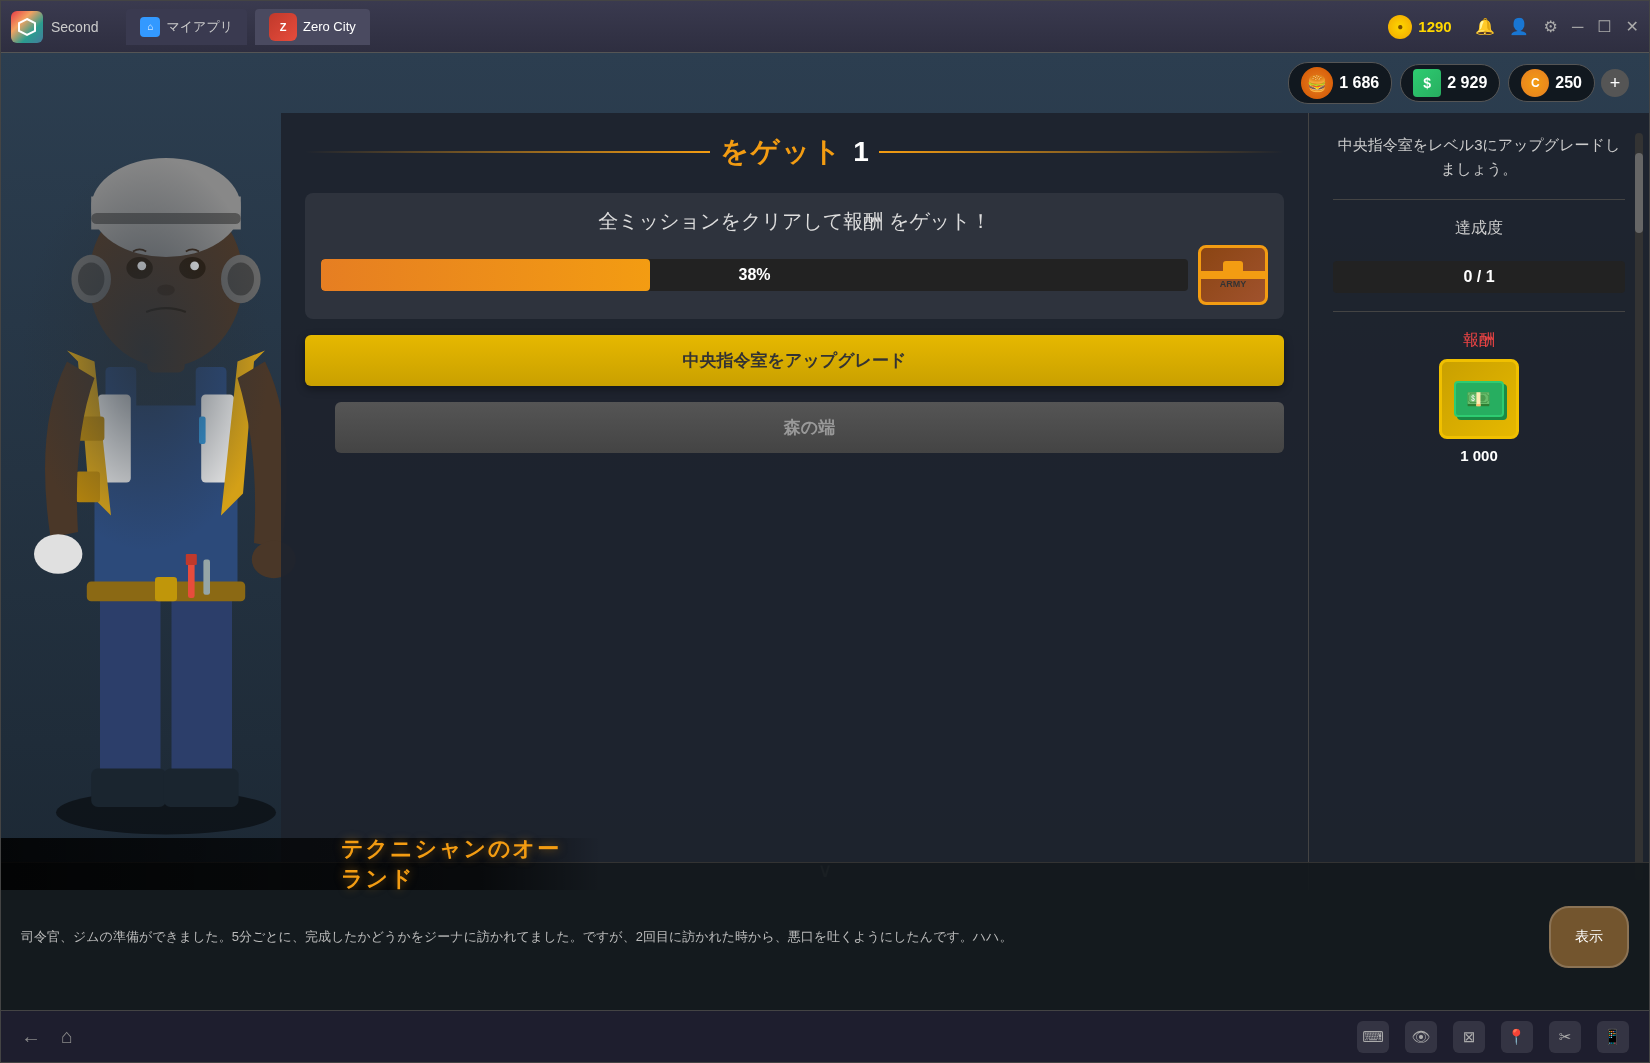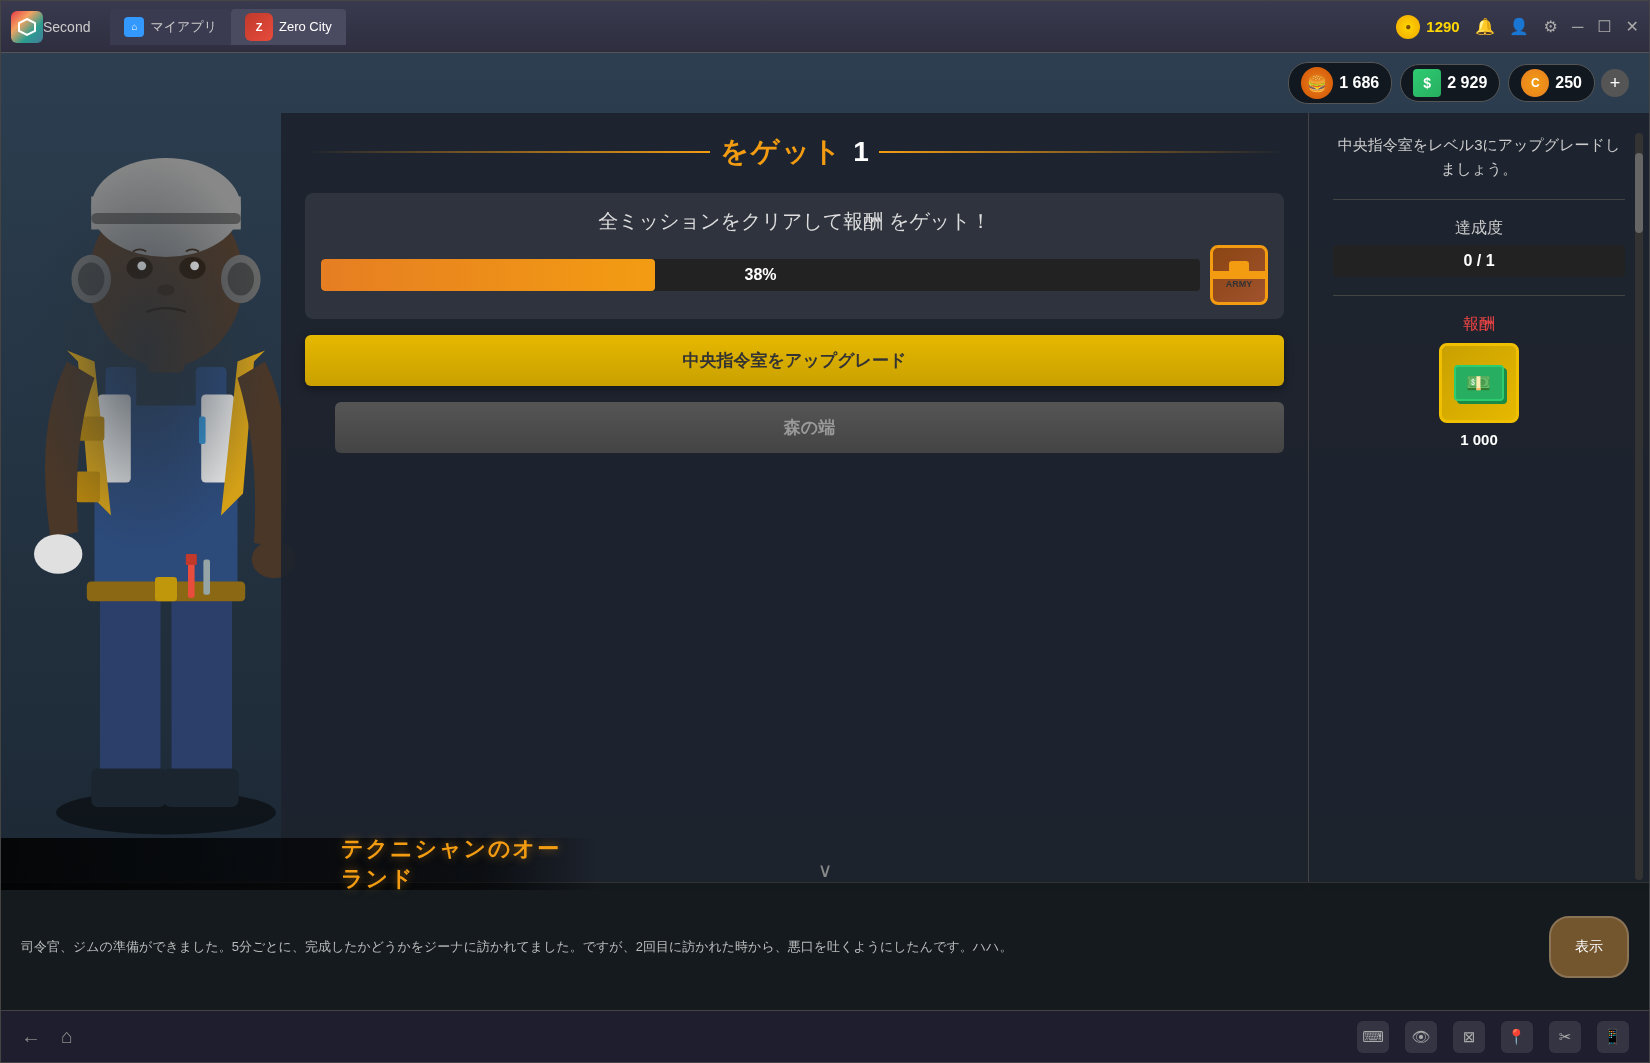--- a/index.html
+++ b/index.html
@@ -22,20 +22,21 @@
       border: 1px solid #444;
     }
 
     
     .bs-titlebar {
       height: 52px;
       background: linear-gradient(180deg, #3a3a4f 0%, #2e2e40 100%);
       display: flex;
       align-items: center;
       padding: 17px 10px;
+      gap: 8px;
       border-bottom: 1px solid #555;
       flex-shrink: 0;
     }
     .bs-logo {
       width: 32px; height: 32px;
       background: linear-gradient(135deg, #e63946, #f4a261, #2a9d8f, #457b9d);
       border-radius: 6px;
       display: flex; align-items: center; justify-content: center;
       font-size: 14px; font-weight: bold; color: white;
     }
@@ -271,21 +272,21 @@
     .progress-pct {
       color: #fff;
       font-size: 16px;
       font-weight: bold;
       position: absolute;
       left: 50%;
       top: 50%;
       transform: translate(-50%, -50%);
     }
     .chest-icon {
-      width: 58px; height: 60px;
+      width: 70px; height: 60px;
       background: linear-gradient(135deg, #8B4513, #A0522D);
       border: 3px solid #f39c12;
       border-radius: 8px;
       display: flex;
       flex-direction: column;
       align-items: center;
       justify-content: center;
       position: relative;
       overflow: hidden;
       flex-shrink: 0;
@@ -341,21 +342,21 @@
       text-align: center;
     }
     .divider {
       height: 1px;
       background: #444;
       margin: 4px 0;
     }
     .achievement-section {
       display: flex;
       flex-direction: column;
-      gap: 6px;
+      gap: 22px;
       align-items: center;
     }
     .achievement-label {
       color: #ccc;
       font-size: 16px;
     }
     .achievement-bar {
       width: 100%;
       background: #222;
       border-radius: 4px;
@@ -402,21 +403,21 @@
     .reward-amount {
       color: #fff;
       font-size: 15px;
       font-weight: bold;
     }
 
     
     .dialog-bar {
       position: absolute;
       bottom: 0; left: 0; right: 0;
-      height: 128px;
+      height: 148px;
       background: rgba(20,25,30,0.95);
       border-top: 1px solid #333;
       display: flex;
       align-items: center;
       padding: 10px 20px;
       gap: 16px;
     }
     .dialog-text {
       flex: 1;
       color: #bbb;

